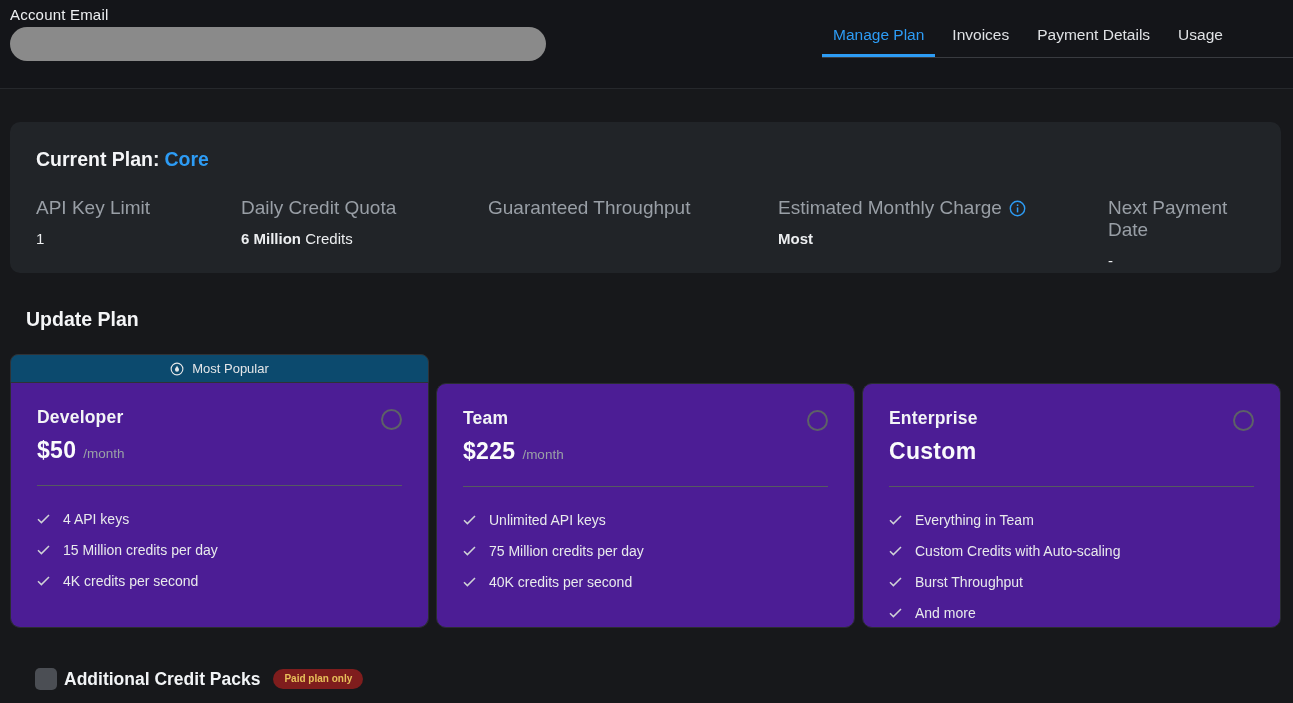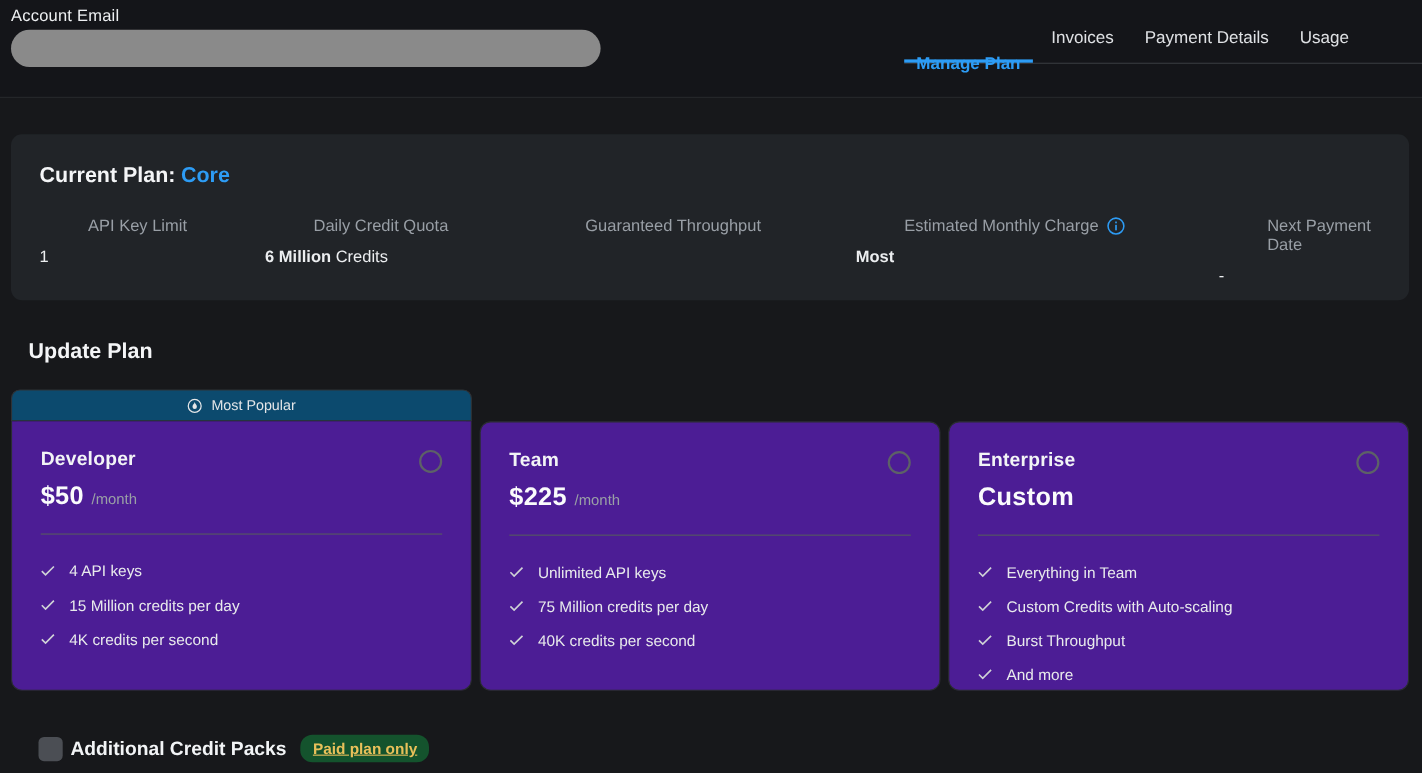--- a/index.html
+++ b/index.html
@@ -30,41 +30,40 @@
   .tabs {
     position: absolute; left: 822px; right: 0; top: 20px; height: 38px;
     display: flex; align-items: stretch;
     border-bottom: 1px solid #393b40;
   }
   .tab {
     padding: 6px 11px 0; font-size: 15.5px; color: #dfe1e4;
     cursor: pointer; white-space: nowrap; margin-right: 6px;
   }
   .tab.active {
-    color: #2D9CF5; font-weight: 700;
+    color: #2D9CF5; font-weight: 400;
     border-bottom: 3px solid #2D9CF5;
-    margin-top: 24px;
   }
 
   
   .current-plan-card {
     position: absolute; left: 10px; top: 122px;
     width: 1271px; height: 151px;
     background: #212428; border-radius: 10px;
     padding: 26px 26px 0;
   }
   .current-plan-title { font-size: 19.5px; font-weight: 700; color: #f4f5f7; }
   .current-plan-title .plan-name { color: #2D9CF5; margin-left: 5px; }
   .stats-row { display: flex; margin-top: 26px; }
   .stat-col-0 { width: 205px; }
   .stat-col-1 { width: 247px; }
   .stat-col-2 { width: 290px; }
   .stat-col-3 { width: 330px; }
   .stat-col-4 { flex: 1; }
-  .stat-label { font-size: 15px; color: #999fa6; display: flex; align-items: center; margin-left: 44px; }
+  .stat-label { font-size: 19px; color: #999fa6; display: flex; align-items: center; }
   .stat-value { margin-top: 11px; font-size: 15px; color: #eceef0; }
   .stat-value .strong { font-weight: 700; }
   .info-icon { margin-left: 7px; display: inline-flex; cursor: pointer; }
 
   
   .update-plan-heading {
     position: absolute; left: 26px; top: 308px;
     font-size: 19.5px; font-weight: 700; color: #f4f5f7;
   }
   .plans-row {
@@ -106,23 +105,23 @@
   .bottom-row {
     position: absolute; left: 10px; top: 668px;
     display: flex; align-items: center; padding-left: 25px;
   }
   .credit-checkbox {
     width: 22px; height: 22px; background: #4b4e54; border: none;
     border-radius: 5px; cursor: pointer; flex: none;
   }
   .credit-label { font-size: 17.5px; font-weight: 700; color: #f2f4f6; margin-left: 7px; }
   .credit-badge {
-    margin-left: 13px; font-size: 14px; font-weight: 700;
-    color: #E8C05A; background: #14532d;
-    padding: 4px 11px 5px; border-radius: 11px; white-space: nowrap; text-decoration: underline;
+    margin-left: 13px; font-size: 10px; font-weight: 700;
+    color: #E8C05A; background: #7f1d1d;
+    padding: 4px 11px 5px; border-radius: 11px; white-space: nowrap;
   }
 </style>
 </head>
 <body>
 
 <div class="header">
   <div class="account-email-label">Account Email</div>
   <div class="account-email-input"></div>
 
   <div class="tabs">

